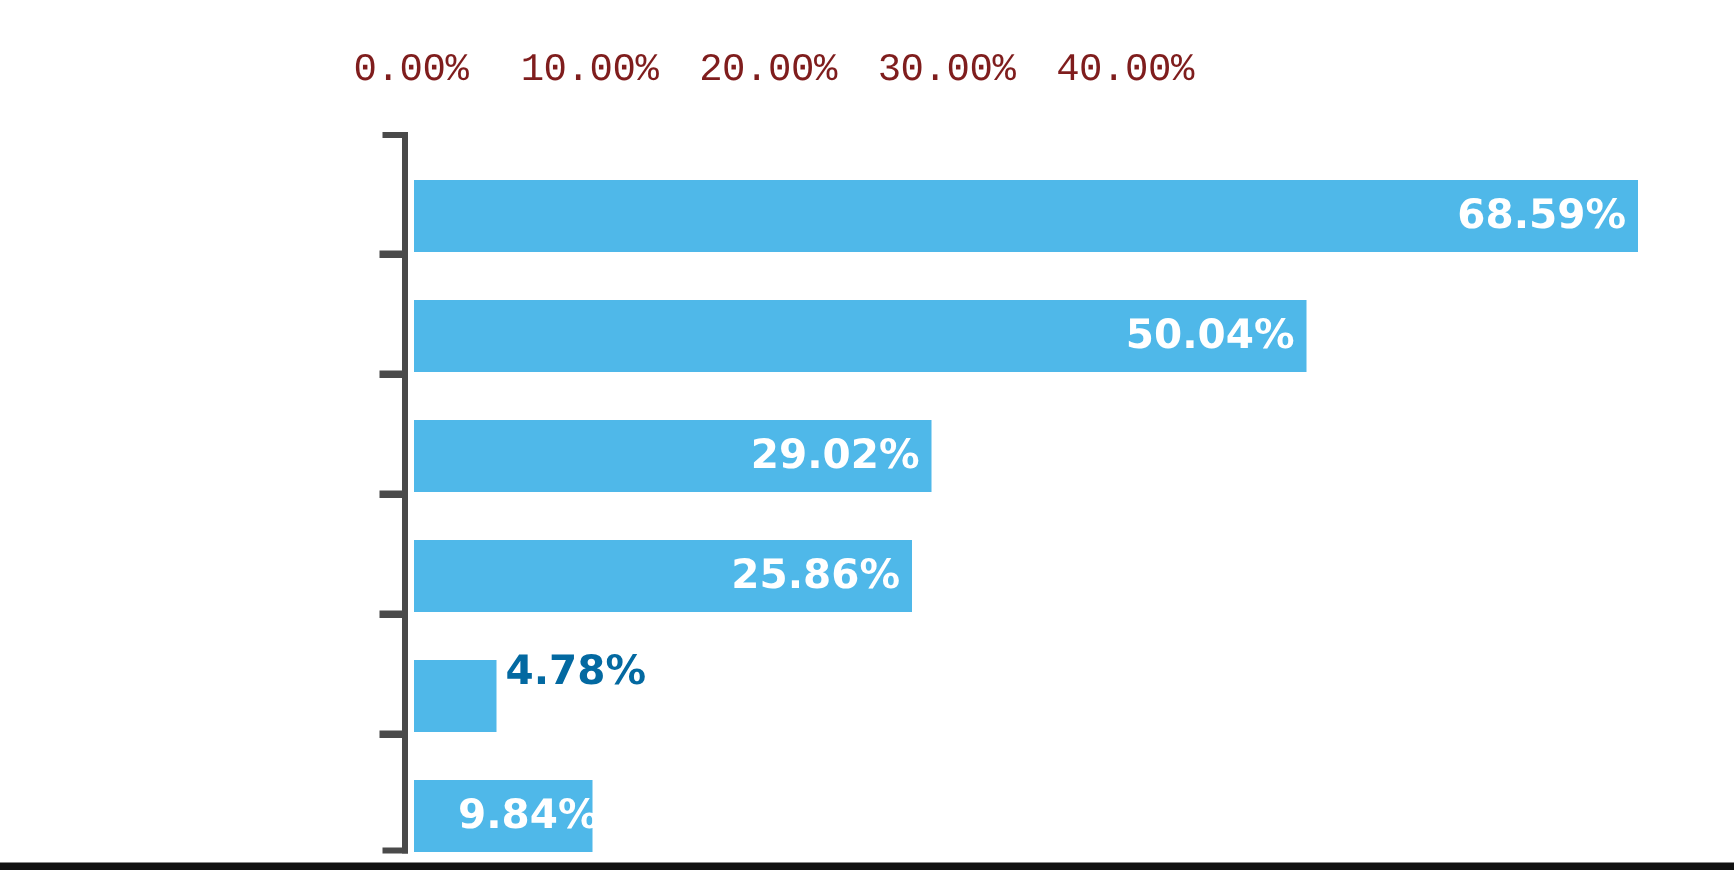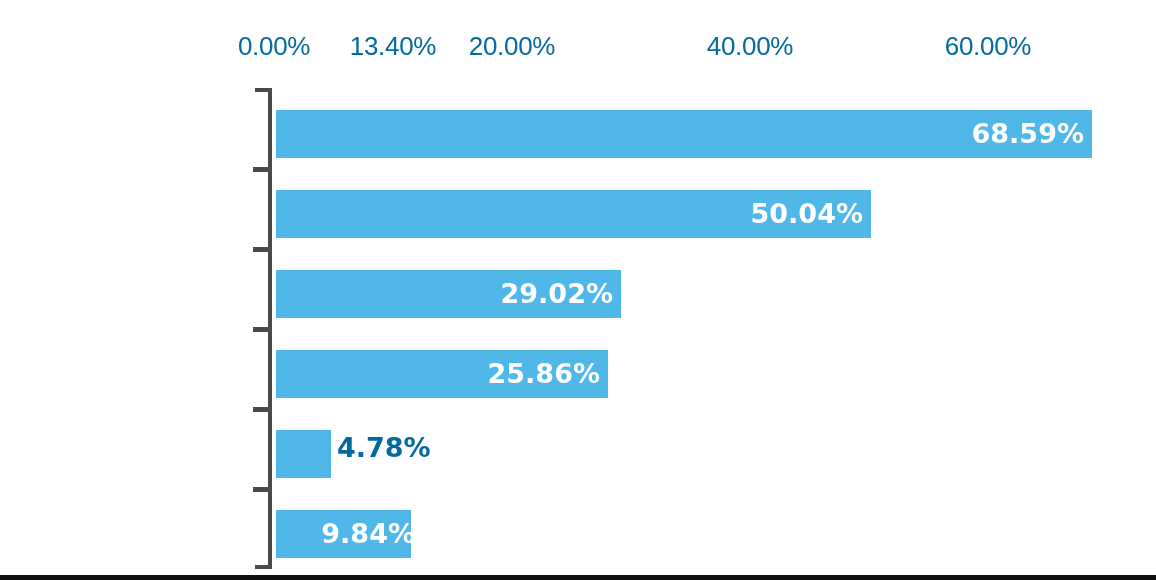--- a/index.html
+++ b/index.html
@@ -31,23 +31,23 @@
   #x-axis-labels {
     position: absolute;
     left: 0;
     top: 31px;
     height: 30px;
     width: 1156px;
   }
   .x-tick-label {
     position: absolute;
     top: 0;
-    font-family: Liberation Sans, sans-serif;
+    font-family: Liberation Mono, monospace;
     font-size: 26px;
-    color: #0369a1;
+    color: #7f1d1d;
     white-space: nowrap;
     transform: translateX(-50%);
     letter-spacing: -0.3px;
   }
   
   #plot-area {
     position: absolute;
     left: 0;
     top: 0;
     width: 1156px;
@@ -82,21 +82,21 @@
   }
   
   .bar-row {
     position: absolute;
     left: 0;
     height: 48px;
   }
   .bar {
     position: absolute;
     left: 276px;
-    top: 6px;
+    top: 16px;
     height: 48px;
     background: #4fb8e9;
   }
   .bar-value-inside {
     position: absolute;
     top: 0;
     height: 48px;
     line-height: 48px;
     right: 8px;
     font-family: "DejaVu Sans", "Liberation Sans", sans-serif;
@@ -117,24 +117,24 @@
     white-space: nowrap;
   }
 </style>
 </head>
 <body>
 
 <div id="chart-root">
 
   <div id="x-axis-labels">
     <span class="x-tick-label" style="left:274px;">0.00%</span>
-    <span class="x-tick-label" style="left:393px;">13.40%</span>
+    <span class="x-tick-label" style="left:393px;">10.00%</span>
     <span class="x-tick-label" style="left:512px;">20.00%</span>
+    <span class="x-tick-label" style="left:631px;">30.00%</span>
     <span class="x-tick-label" style="left:750px;">40.00%</span>
-    <span class="x-tick-label" style="left:988px;">60.00%</span>
   </div>
 
   <div id="plot-area">
 
     <div id="y-axis-spine"></div>
     <div class="spine-cap" id="spine-cap-top"></div>
     <div class="spine-cap" id="spine-cap-bot"></div>
     <div class="y-tick" style="top:167px;"></div>
     <div class="y-tick" style="top:247px;"></div>
     <div class="y-tick" style="top:327px;"></div>
@@ -170,21 +170,21 @@
     </div>
 
     <div class="bar-row" style="top:424px;">
 
       <div class="bar" style="width:55px;"></div>
       <span class="bar-value-outside" style="left:337px;">4.78%</span>
     </div>
 
     <div class="bar-row" style="top:504px;">
 
-      <div class="bar" style="width:135px;text-align:center;">
+      <div class="bar" style="width:119px;text-align:center;">
         <span class="bar-value-inside" style="right:-4px;">9.84%</span>
       </div>
     </div>
 
   </div>
 
   <div id="bottom-rule"></div>
 </div>
 
 </body></html>

